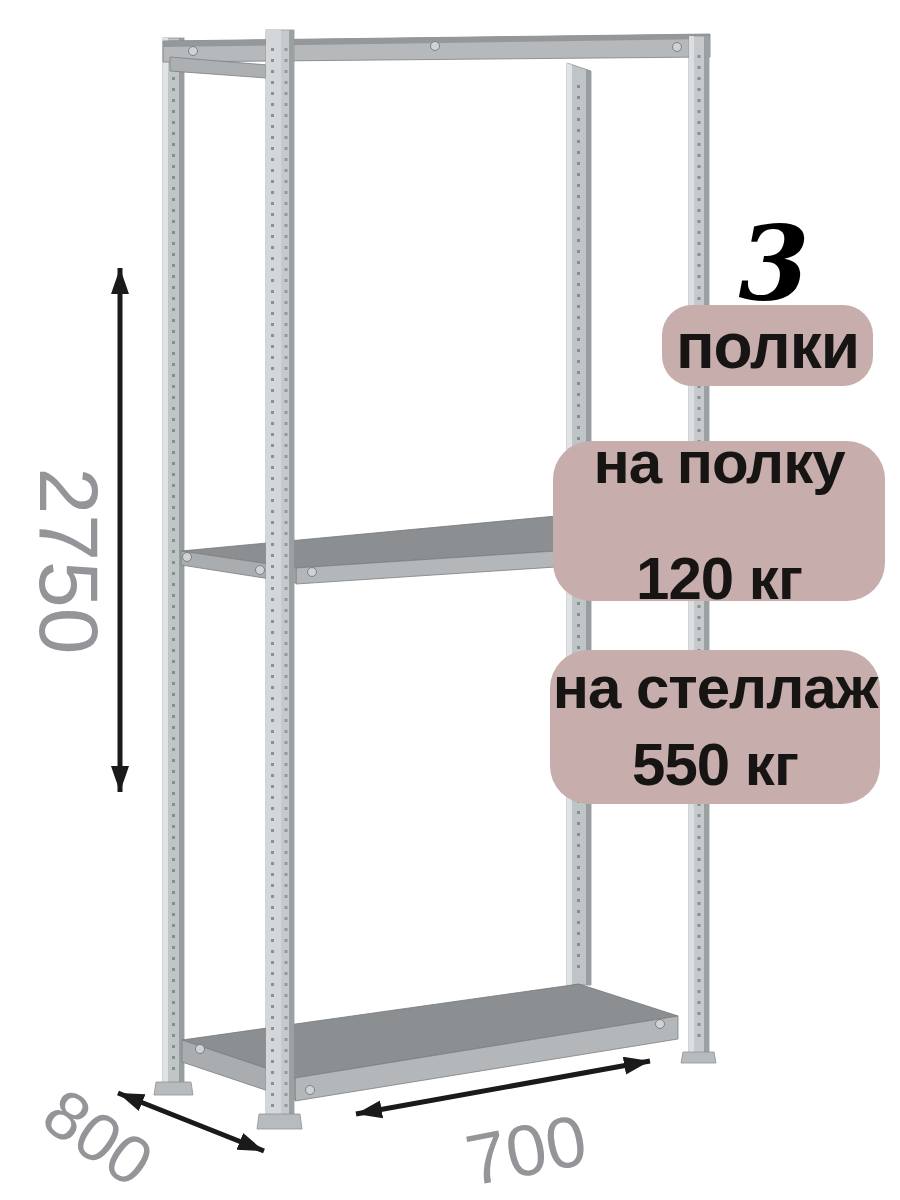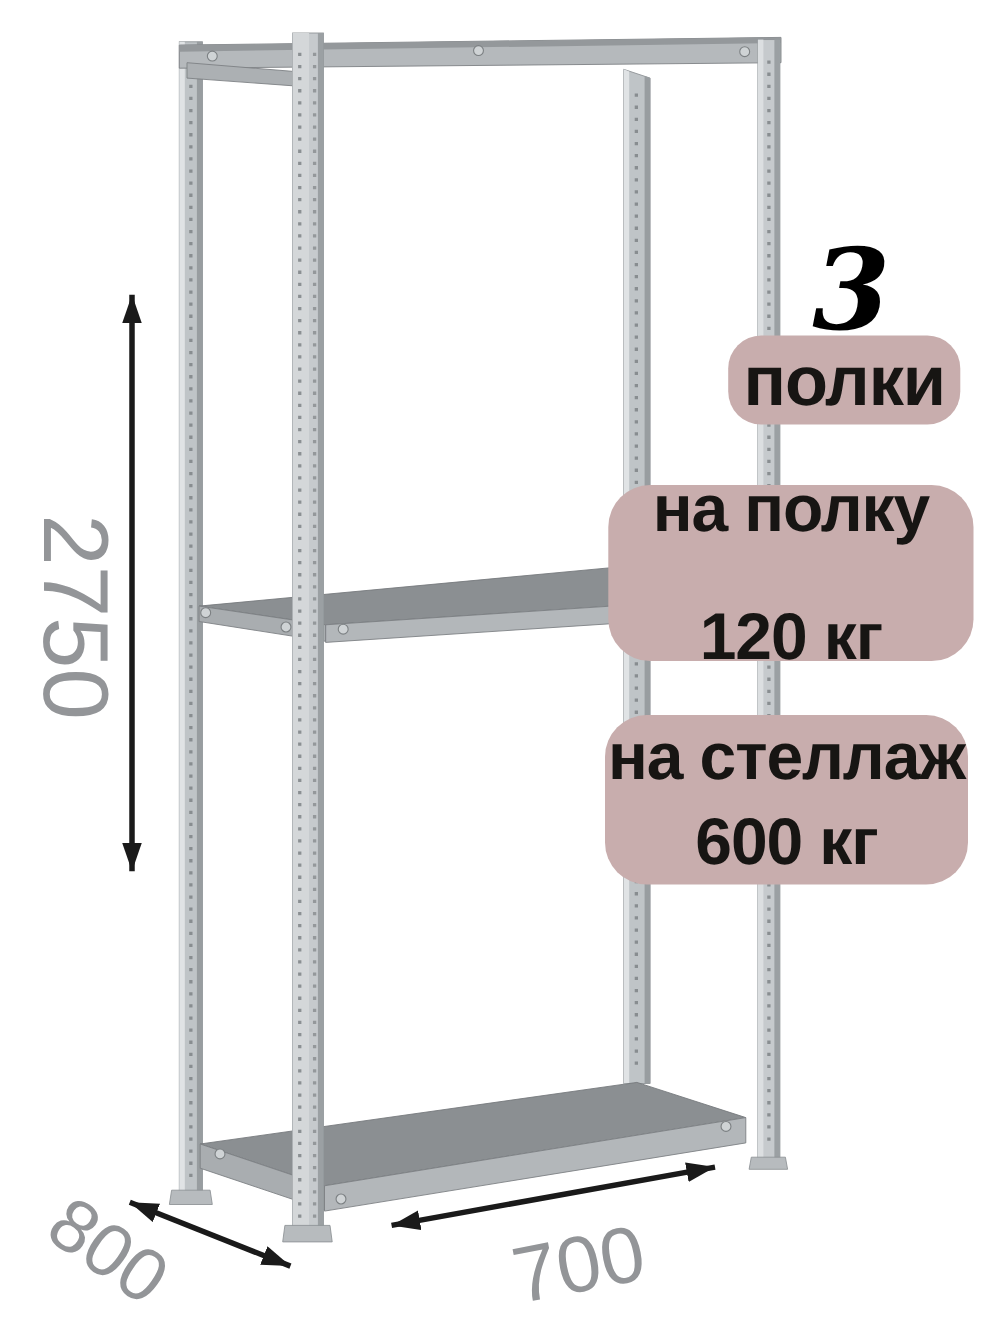--- a/index.html
+++ b/index.html
@@ -130,16 +130,16 @@
     <span>полки</span>
   </div>
 
   <div class="badge badge-shelf">
     <span>на полку</span>
     <span>120 кг</span>
   </div>
 
   <div class="badge badge-rack">
     <span>на стеллаж</span>
-    <span>600 кг</span>
+    <span>550 кг</span>
   </div>
 
 </div>
 
 </body></html>

